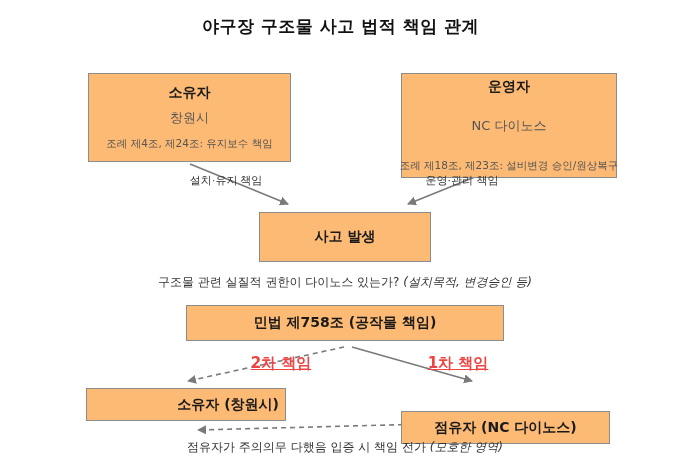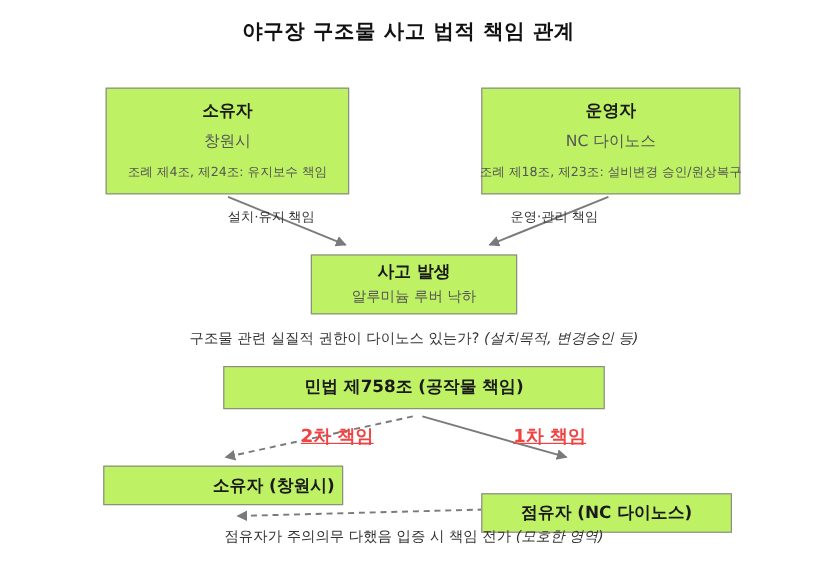--- a/index.html
+++ b/index.html
@@ -25,21 +25,21 @@
     color: #111111;
     letter-spacing: 0.5px;
   }
 
   .edges { position: absolute; left: 0; top: 0; width: 681px; height: 468px; }
   .edge { stroke: #7a7a7a; stroke-width: 1.6; fill: none; }
   .edge.dashed { stroke-dasharray: 5 4; }
 
   .box {
     position: absolute;
-    background: #bef264;
+    background: #fdba74;
     border: 1px solid #8c8c8c;
     display: flex;
     flex-direction: column;
     align-items: center;
     justify-content: center;
     text-align: center;
     padding: 4px 6px;
   }
   .box-title { font-weight: bold; font-size: 14px; color: #1a1a1a; }
   .box-sub   { font-size: 13px; color: #555555; margin-top: 7px; }
@@ -83,32 +83,31 @@
     <path class="edge" d="M 352 347 L 472 381" marker-end="url(#ah)"></path>
     <path class="edge dashed" d="M 502 422 L 198 430" marker-end="url(#ah)"></path>
   </svg>
 
   <div class="box" style="left:88px; top:73px; width:203px; height:89px;">
     <div class="box-title">소유자</div>
     <div class="box-sub">창원시</div>
     <div class="box-detail">조례 제4조, 제24조: 유지보수 책임</div>
   </div>
 
-  <div class="box" style="left:401px; top:73px; width:216px; height:89px;">
+  <div class="box" style="left:401px; top:73px; width:216px; height:105px;gap:14px;">
     <div class="box-title">운영자</div>
     <div class="box-sub">NC 다이노스</div>
     <div class="box-detail">조례 제18조, 제23조: 설비변경 승인/원상복구</div>
   </div>
 
   <div class="edge-label" style="left:226px; top:173px;font-family:Liberation Serif, serif;">설치·유지 책임</div>
   <div class="edge-label" style="left:462px; top:173px;">운영·관리 책임</div>
 
   <div class="box" style="left:259px; top:212px; width:172px; height:50px;">
     <div class="box-title">사고 발생</div>
-    <div class="box-sub" style="margin-top:3px; font-size:12px;">알루미늄 루버 낙하</div>
   </div>
 
   <div class="note" style="left:345px; top:274px;">
     <span>구조물 관련 실질적 권한이 다이노스 있는가?</span>
     <span class="em">(설치목적, 변경승인 등)</span>
   </div>
 
   <div class="box" style="left:186px; top:305px; width:318px; height:36px;">
     <div class="box-title">민법 제758조 (공작물 책임)</div>
   </div>

